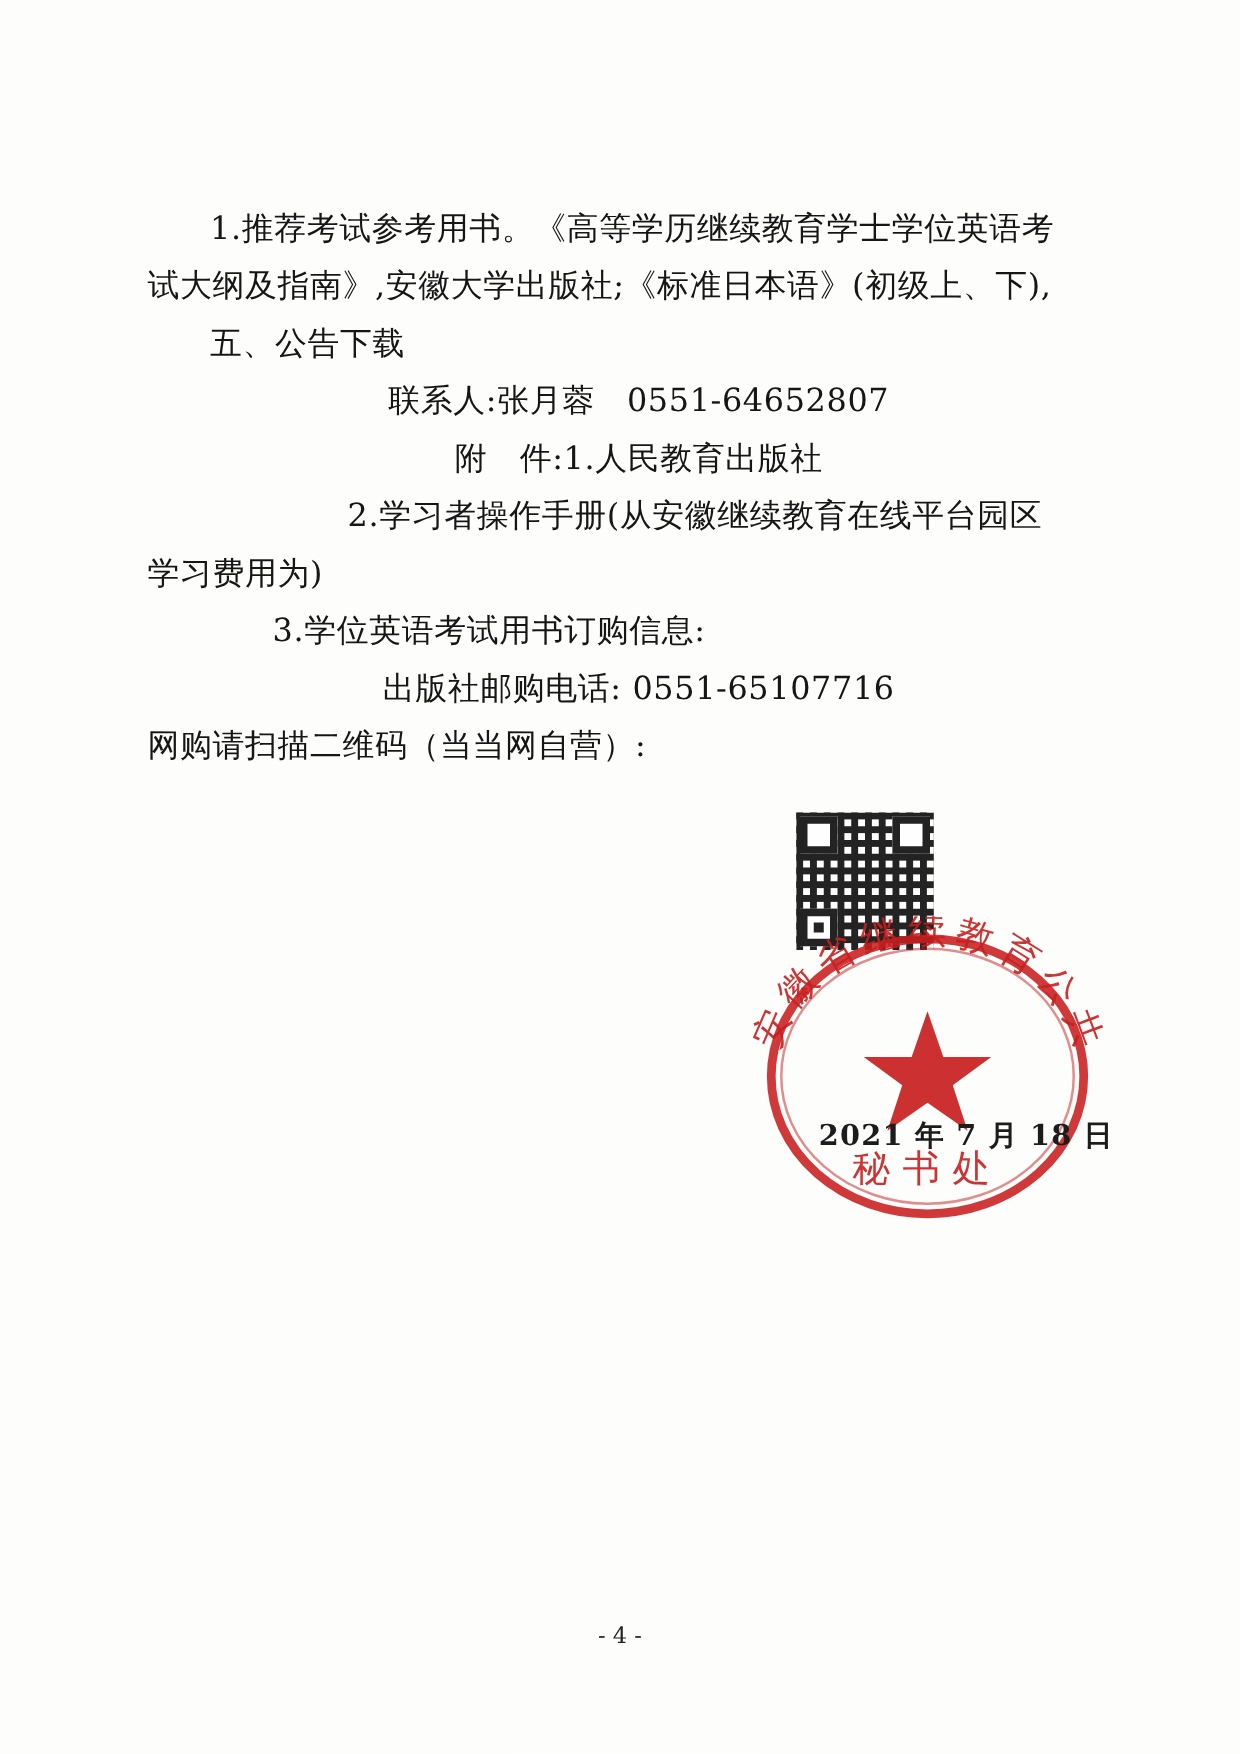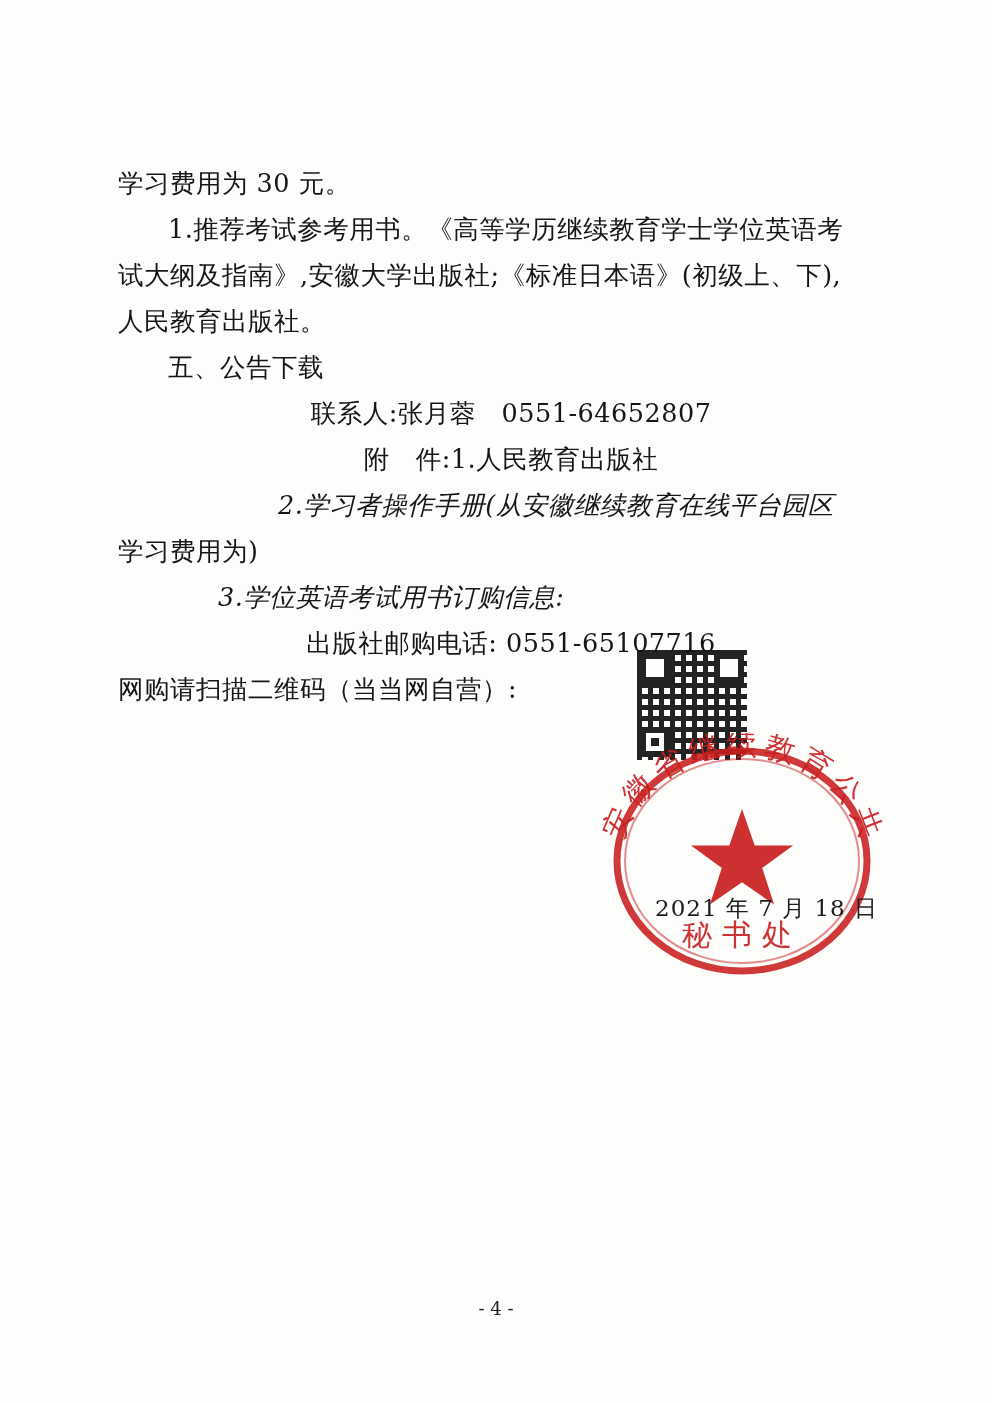--- a/index.html
+++ b/index.html
@@ -27,22 +27,22 @@
     width: 760px;
   }
   .line {
     font-size: 25.5px;
     line-height: 46px;
     letter-spacing: 0.5px;
     white-space: pre;
     color: #161616;
   }
   .indent1 { text-indent: 50px; }
-  .indent2 { text-indent: 100px; font-style: italic; }
-  .indent3 { text-indent: 160px; font-style: italic; }
+  .indent2 { text-indent: 100px; }
+  .indent3 { text-indent: 160px; }
   .indent-half { text-indent: 26px; text-align: center; }
 
   
   .scan-block {
     position: absolute;
     left: 545px;
     top: 638px;
     width: 380px;
     height: 370px;
   }
@@ -95,43 +95,42 @@
   .seal svg { display: block; }
 
   .seal-date {
     position: absolute;
     left: 110px;
     top: 255px;
     font-size: 23px;
     letter-spacing: 1px;
     color: #1c1c1c;
     white-space: pre;
+    font-weight: bold;
   }
 
   .page-number {
     position: absolute;
     left: 0;
     right: 0;
     top: 1298px;
     text-align: center;
     font-size: 18px;
     color: #222;
     font-family: "DejaVu Serif", "Liberation Serif", serif;
   }
 </style>
 </head>
 <body>
 
 <div class="page">
 
   <div class="content">
-    <div class="line">学习费用为 30 元。</div>
     <div class="line indent1">1.推荐考试参考用书。《高等学历继续教育学士学位英语考</div>
     <div class="line">试大纲及指南》,安徽大学出版社;《标准日本语》(初级上、下),</div>
-    <div class="line">人民教育出版社。</div>
     <div class="line indent1">五、公告下载</div>
     <div class="line indent-half">联系人:张月蓉   0551-64652807</div>
     <div class="line indent-half">附　件:1.人民教育出版社</div>
     <div class="line indent3">2.学习者操作手册(从安徽继续教育在线平台园区</div>
     <div class="line">学习费用为)</div>
     <div class="line indent2">3.学位英语考试用书订购信息:</div>
     <div class="line indent-half">出版社邮购电话: 0551-65107716</div>
     <div class="line">网购请扫描二维码（当当网自营）:</div>
   </div>
 

